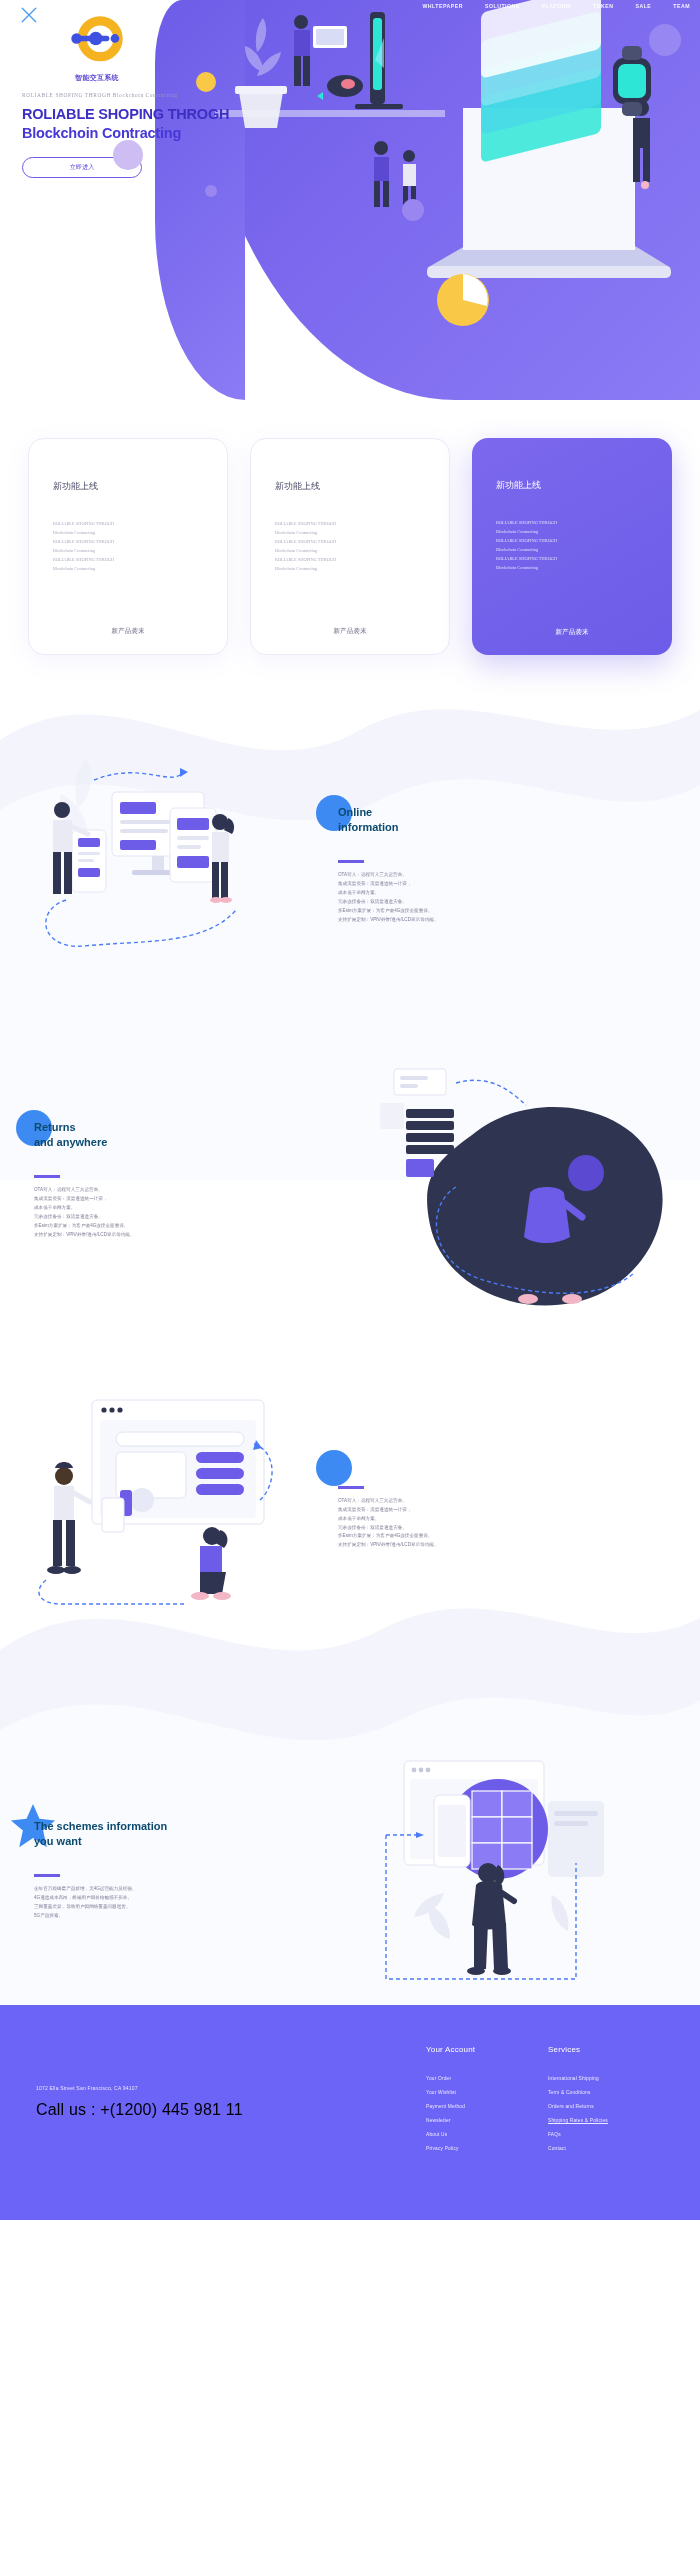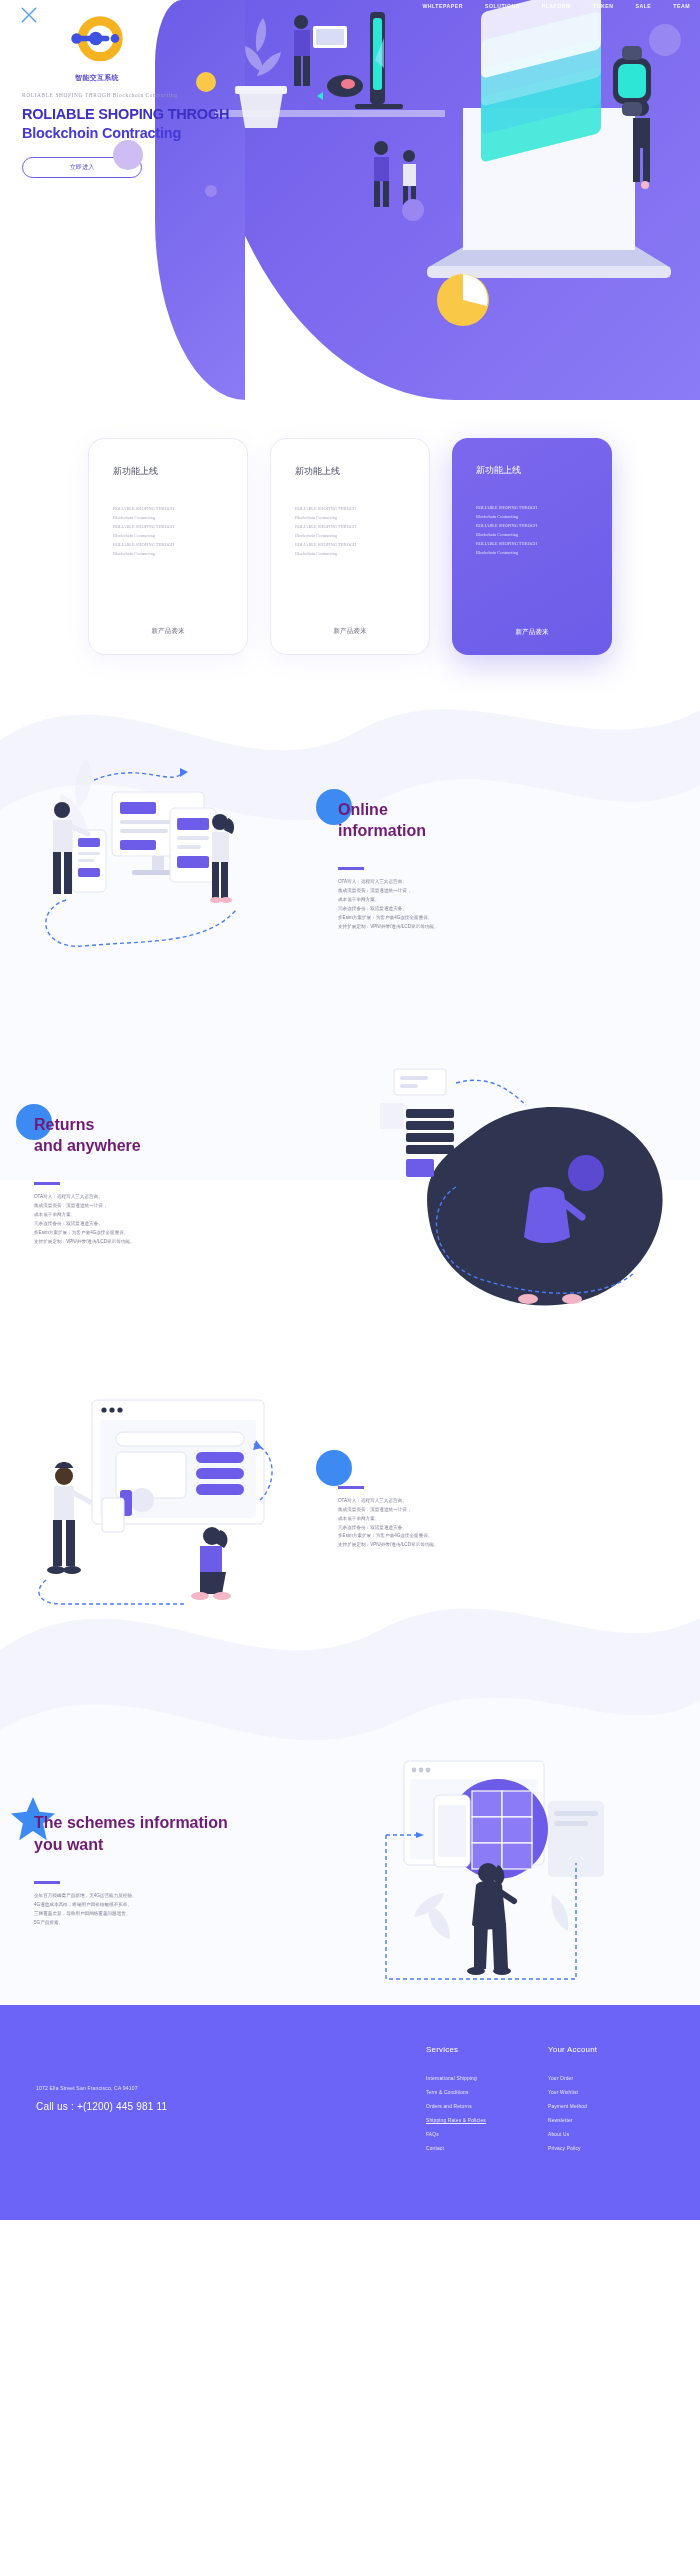--- a/index.html
+++ b/index.html
@@ -52,21 +52,21 @@
   }
   .dot-lav { position:absolute; left:113px; top:140px; width:30px; height:30px; border-radius:50%; background:#cdbdf2; z-index:8;}
   .dot-yellow { position:absolute; left:196px; top:72px; width:20px; height:20px; border-radius:50%; background:#f9c846; z-index:8;}
   .dot-purple-sm { position:absolute; left:205px; top:185px; width:12px; height:12px; border-radius:50%; background:#9a86f0; z-index:8;}
   .hero-art { position:absolute; right:0; top:0; width:505px; height:400px; z-index: 5; }
 
   
   .cards-sec { position: relative; padding: 38px 0 60px; background:#fff; }
   .cards { display:flex; justify-content:center; gap: 22px; }
   .card {
-    width: 160px; height: 217px; border-radius: 16px; padding: 26px 24px 18px;
+    width: 200px; height: 217px; border-radius: 16px; padding: 41px 24px 18px;
     display: flex; flex-direction: column;
   }
   .card.plain { background:#fff; border:1px solid #eceaf9; box-shadow: 0 6px 26px rgba(108,92,231,.07); }
   .card.accent { background: linear-gradient(150deg,#7b68ee 0%, #6c5ce7 100%); box-shadow: 0 10px 30px rgba(108,92,231,.3); }
   .card-title { font-size: 9px; color:#4a4a68; font-weight:500; margin-bottom: 26px; }
   .card.accent .card-title { color:#fff; }
   .card-lines { font-family:"Liberation Serif", serif; font-size: 4.4px; line-height: 2.05; color:#a9a9bd; flex:1; }
   .card.accent .card-lines { color: rgba(255,255,255,.8); }
   .card-foot { font-size: 6.6px; color:#6f6f88; text-align:center; }
   .card.accent .card-foot { color:#fff; }
@@ -76,30 +76,30 @@
 
   
   .feature { position:relative; display:flex; align-items:center; padding: 0 24px; z-index:2; }
   .feature .art { flex: 0 0 300px; height: 230px; position:relative; }
   .feature .copy { flex:1; position:relative; padding-left: 14px; }
   .feature.rev { flex-direction: row-reverse; }
   .feature.rev .copy { padding-left: 10px; padding-right: 10px; }
 
   .blue-circle { position:absolute; width: 36px; height:36px; border-radius:50%; background:#3d8bf2; left:-8px; top:-10px; z-index:0; }
   .blue-star { position:absolute; width: 46px; height:46px; left:-14px; top:-16px; z-index:0; }
-  .head { position:relative; z-index:1; font-size: 16px; font-weight: 600; color:#701a75; line-height:1.32; }
+  .head { position:relative; z-index:1; font-size: 11px; font-weight: 600; color:#0c4a6e; line-height:1.32; }
   .rule { width: 26px; height: 3px; background:#6c5ce7; margin: 26px 0 8px; }
   .body-txt { font-size: 4.6px; line-height: 1.95; color:#7a7a93; max-width: 230px; }
 
   
   .footer { background:#6c63f7; padding: 40px 0 60px; position:relative; }
   .footer-inner { display:flex; padding: 0 36px; }
   .f-left { flex: 0 0 390px; padding-top: 40px; }
   .f-addr { font-size: 5px; color: rgba(255,255,255,.85); margin-bottom: 10px; letter-spacing:.2px; }
-  .f-call { font-size: 10px; color:#ffffff; font-weight: 400; letter-spacing:.2px; }
+  .f-call { font-size: 16px; color:#000000; font-weight: 400; letter-spacing:.2px; }
   .f-col { flex: 0 0 122px; }
   .f-col h4 { font-size: 8px; color:#fff; font-weight: 500; margin-bottom: 22px; letter-spacing:.2px; }
   .f-col a { display:block; font-size: 4.8px; color: rgba(255,255,255,.88); text-decoration:none; margin-bottom: 9px; letter-spacing:.2px; }
   .f-col a.u { text-decoration: underline; }
 </style>
 </head>
 <body>
 
 <div class="page">
 
@@ -508,35 +508,35 @@
 
   <footer class="footer">
     <div class="footer-inner">
 
       <div class="f-left">
         <div class="f-addr">1072 Ella Street San Francisco, CA 94107</div>
         <div class="f-call">Call us : +(1200) 445 981 11</div>
       </div>
 
       <div class="f-col">
+        <h4>Your Account</h4>
+        <a href="#">Your Order</a>
+        <a href="#">Your Wishlist</a>
+        <a href="#">Payment Method</a>
+        <a href="#">Newsletter</a>
+        <a href="#">About Us</a>
+        <a href="#">Privacy Policy</a>
+      </div>
+
+      <div class="f-col">
         <h4>Services</h4>
         <a href="#">International Shipping</a>
         <a href="#">Term &amp; Conditions</a>
         <a href="#">Orders and Returns</a>
         <a href="#" class="u">Shipping Rates &amp; Policies</a>
         <a href="#">FAQs</a>
         <a href="#">Contact</a>
       </div>
 
-      <div class="f-col">
-        <h4>Your Account</h4>
-        <a href="#">Your Order</a>
-        <a href="#">Your Wishlist</a>
-        <a href="#">Payment Method</a>
-        <a href="#">Newsletter</a>
-        <a href="#">About Us</a>
-        <a href="#">Privacy Policy</a>
-      </div>
-
     </div>
   </footer>
 
 </div>
 
 </body></html>

